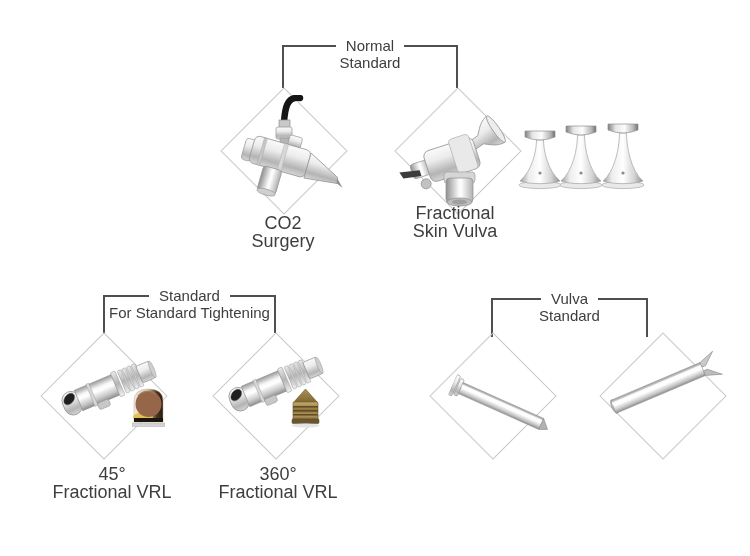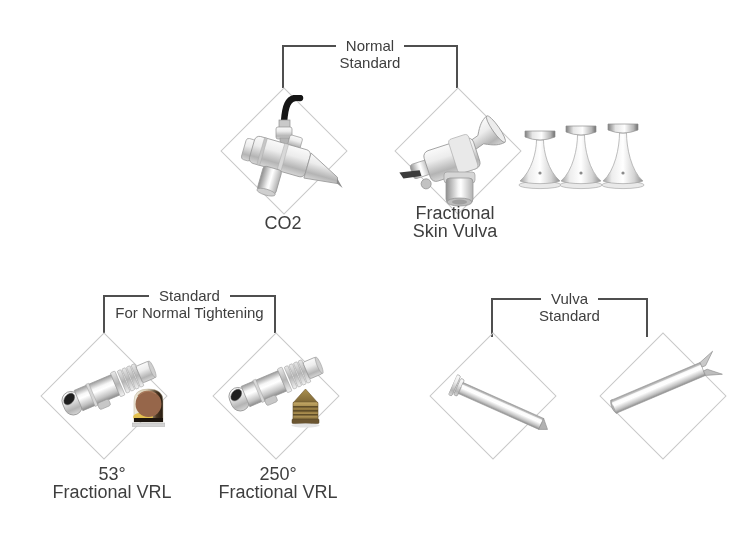--- a/index.html
+++ b/index.html
@@ -156,33 +156,34 @@
     <g>
       <ellipse cx="107" cy="65" rx="21" ry="3.6" fill="#e9e9e9" stroke="#a8a8a8" stroke-width="0.7"></ellipse>
       <path d="M103.5,13 L110.5,13 C110.5,27 115,51 127,61 C119,64.5 95,64.5 87,61 C99,51 103.5,27 103.5,13 Z" fill="url(#gSpool)" stroke="#a3a3a3" stroke-width="0.7"></path>
       <path d="M92,4 L122,4 L122,10 Q107,16 92,10 Z" fill="url(#gDisc)" stroke="#8f8f8f" stroke-width="0.7"></path>
       <circle cx="107" cy="53" r="1.6" fill="#8a8a8a"></circle>
     </g>
   </svg>
 
   <div class="caption" style="left:223px;top:214px;width:120px;">
     <div>CO2</div>
+    <div>Surgery</div>
   </div>
   <div class="caption" style="left:395px;top:204px;width:120px;">
     <div>Fractional</div>
     <div>Skin Vulva</div>
   </div>
 
   <div class="bracket" style="left:103px;top:287px;width:173px;">
     <div class="bracket-row">
       <div class="h-seg"></div>
       <div class="bracket-t1">Standard</div>
       <div class="h-seg"></div>
     </div>
-    <div class="bracket-t2">For Normal Tightening</div>
+    <div class="bracket-t2">For Standard Tightening</div>
     <div class="v-seg vl" style="height:38px;"></div>
     <div class="v-seg vr" style="height:38px;"></div>
   </div>
 
   <div class="diamond" style="left:59px;top:351px;"></div>
   <div class="diamond" style="left:231px;top:351px;"></div>
 
   <svg class="abs rot" style="left:56px;top:368px;transform:rotate(-23deg);" width="104" height="40" viewBox="0 0 104 40">
     <rect x="4" y="8" width="18" height="24" rx="9" fill="url(#gMetalV)" stroke="#949494" stroke-width="0.8"></rect>
     <ellipse cx="12" cy="15" rx="6.5" ry="4.5" transform="rotate(-28 12 15)" fill="#1f1f1f" stroke="#555" stroke-width="0.5"></ellipse>
@@ -226,25 +227,25 @@
     <path d="M18.5,3 L31,17 L6,17 Z" fill="url(#gBrassCone)" stroke="#6d5830" stroke-width="0.6"></path>
     <rect x="6" y="16" width="25" height="19" rx="1.5" fill="url(#gBrassBody)" stroke="#6d5830" stroke-width="0.6"></rect>
     <rect x="6" y="20" width="25" height="1.6" fill="#5f4d28"></rect>
     <rect x="6" y="24" width="25" height="1.6" fill="#5f4d28"></rect>
     <rect x="6" y="28" width="25" height="1.6" fill="#5f4d28"></rect>
     <rect x="5" y="33" width="27" height="4.5" rx="1" fill="#6b5530" stroke="#524022" stroke-width="0.5"></rect>
     <ellipse cx="18.5" cy="39.5" rx="14" ry="2" fill="#e4e4e4"></ellipse>
   </svg>
 
   <div class="caption" style="left:32px;top:465px;width:160px;">
-    <div>53°</div>
+    <div>45°</div>
     <div>Fractional VRL</div>
   </div>
   <div class="caption" style="left:198px;top:465px;width:160px;">
-    <div>250°</div>
+    <div>360°</div>
     <div>Fractional VRL</div>
   </div>
 
   <div class="bracket" style="left:491px;top:290px;width:157px;">
     <div class="bracket-row">
       <div class="h-seg"></div>
       <div class="bracket-t1">Vulva</div>
       <div class="h-seg"></div>
     </div>
     <div class="bracket-t2">Standard</div>

